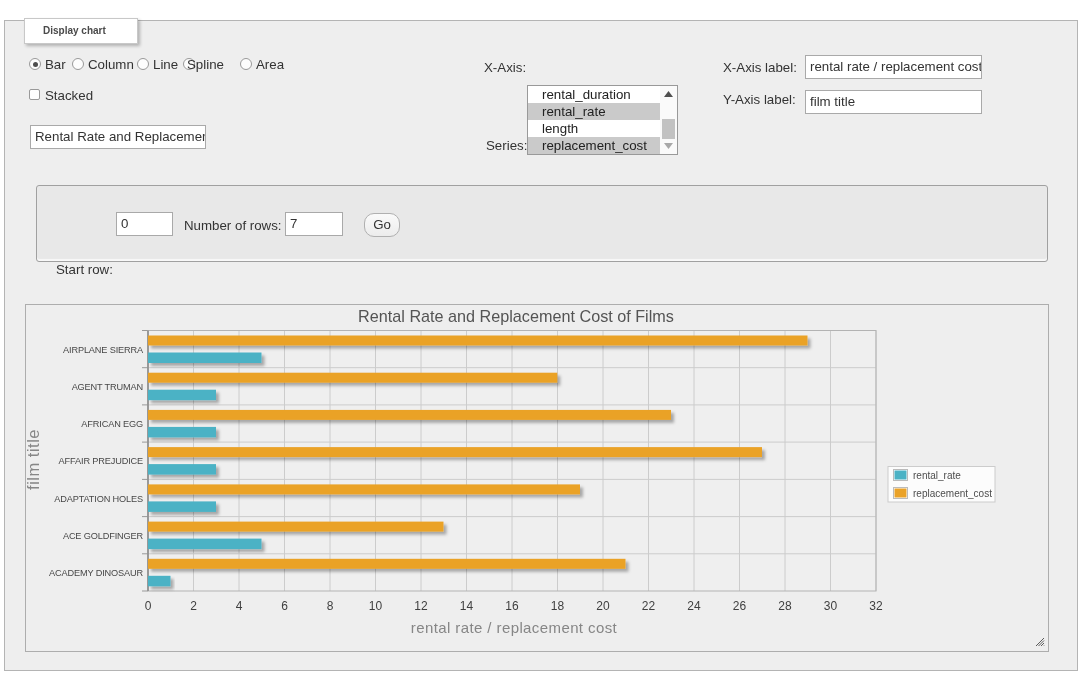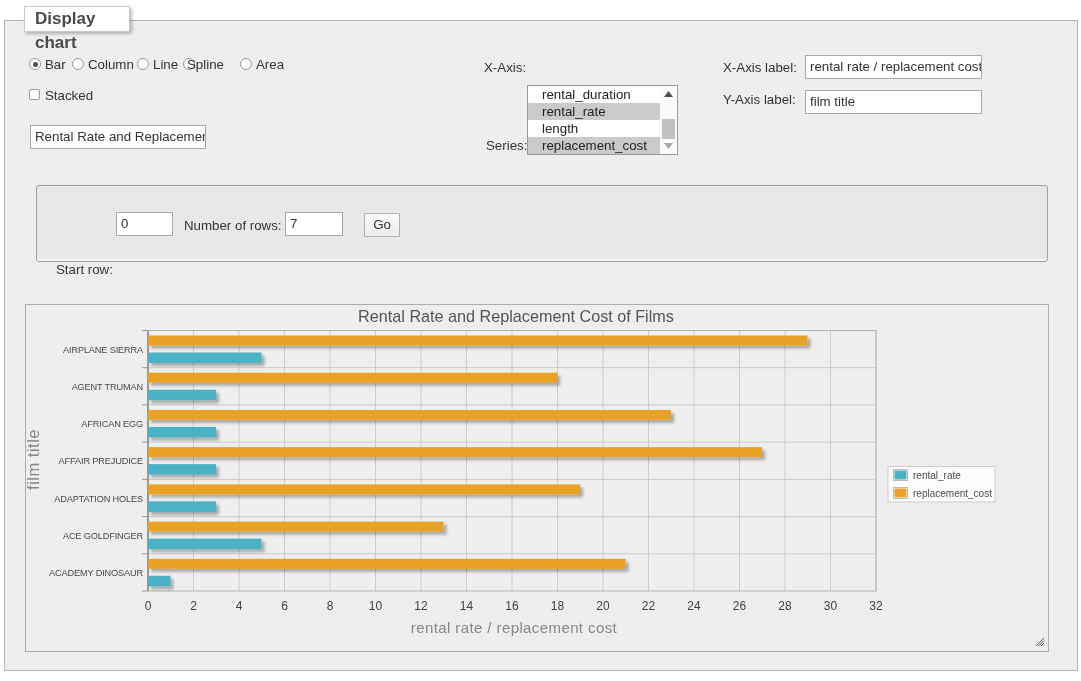--- a/index.html
+++ b/index.html
@@ -1,27 +1,27 @@
 <!DOCTYPE html>
 <html><head>
 <meta charset="utf-8">
 <style>
 html,body{margin:0;padding:0;background:#fff;}
 #page{position:relative;width:1081px;height:681px;font-family:"Liberation Sans",sans-serif;overflow:hidden;background:#fff;}
 .abs{position:absolute;}
 #fieldset{left:4px;top:20px;width:1074px;height:651px;box-sizing:border-box;background:#eeeeee;border:1px solid #b4b4b4;}
-#legend{left:24px;top:6px;width:94px;height:24px;background:#fff;border:1px solid #c8c8c8;box-shadow:2px 2px 3px rgba(0,0,0,0.25);font-size:17px;font-weight:bold;color:#4a4a4a;line-height:24px;padding-left:10px;}
+#legend{left:24px;top:18px;width:94px;height:24px;background:#fff;border:1px solid #c8c8c8;box-shadow:2px 2px 3px rgba(0,0,0,0.25);font-size:10px;font-weight:bold;color:#4a4a4a;line-height:24px;padding-left:18px;}
 .lbl{font-size:13.3px;color:#333;text-align:center;}
 .radio{width:12px;height:12px;border-radius:50%;background:#fdfdfd;border:1px solid #999;box-sizing:border-box;}
 .radio.sel{background:#fdfdfd;}
 .radio.sel::after{content:"";display:block;width:5px;height:5px;border-radius:50%;background:#4e4e4e;margin:2.5px 0 0 2.5px;}
 .checkbox{width:11px;height:11px;border-radius:2px;background:#fdfdfd;border:1px solid #999;box-sizing:border-box;}
 .tinput{background:#fff;border:1px solid #a9a9a9;box-sizing:border-box;font-size:13.3px;color:#333;line-height:22px;padding-left:4px;white-space:nowrap;overflow:hidden;}
 #panel{left:36px;top:185px;width:1012px;height:77px;box-sizing:border-box;background:#e8e8e8;border:1px solid #a0a0a0;border-radius:3px;box-shadow:inset 0 -2px 1px rgba(255,255,255,0.7);}
-#gobtn{left:364px;top:213px;width:34px;height:22px;border:1px solid #b0b0b0;border-radius:1px;background:linear-gradient(#fafafa,#ececec);font-size:13.3px;color:#333;text-align:center;line-height:21px;}
+#gobtn{left:364px;top:213px;width:34px;height:22px;border:1px solid #b0b0b0;border-radius:10px;background:linear-gradient(#fafafa,#ececec);font-size:13.3px;color:#333;text-align:center;line-height:21px;}
 #chartbox{left:25px;top:304px;width:1024px;height:348px;box-sizing:border-box;background:#eeeeee;border:1px solid #adadad;}
 #selbox{left:528px;top:57px;width:155px;height:23px;background:#fff;border:1px solid #999;box-sizing:border-box;font-size:13.3px;color:#222;line-height:21px;padding-left:6px;}
 #selbox .arr{position:absolute;right:6px;top:7px;width:0;height:0;border-left:4px solid transparent;border-right:4px solid transparent;border-top:7px solid #1a1a1a;}
 #listbox{left:527px;top:85px;width:151px;height:70px;background:#fff;border:1px solid #999;box-sizing:border-box;font-size:13.3px;color:#222;}
 .opt{height:17px;line-height:17px;padding-left:14px;white-space:nowrap;overflow:hidden;}
 .opt.sel{background:#cacaca;}
 #sbar{position:absolute;right:0;top:0;width:17px;height:68px;background:#fafafa;}
 </style>
 </head>
 <body>

